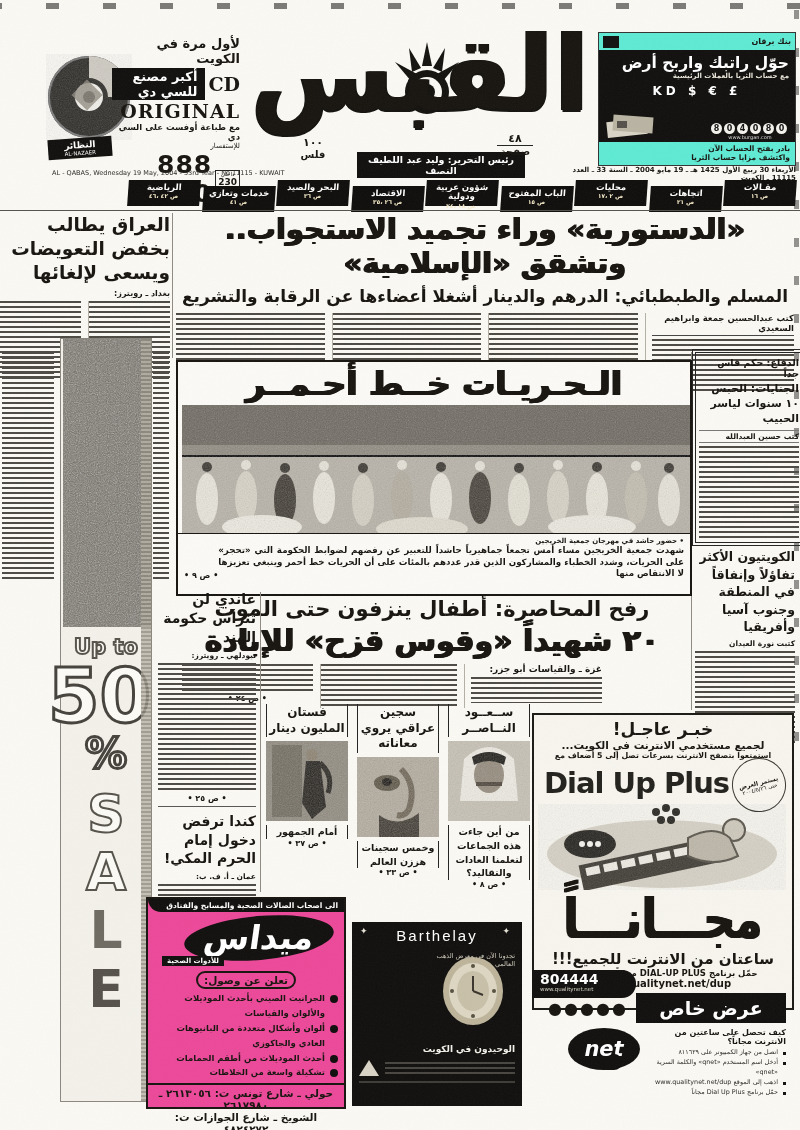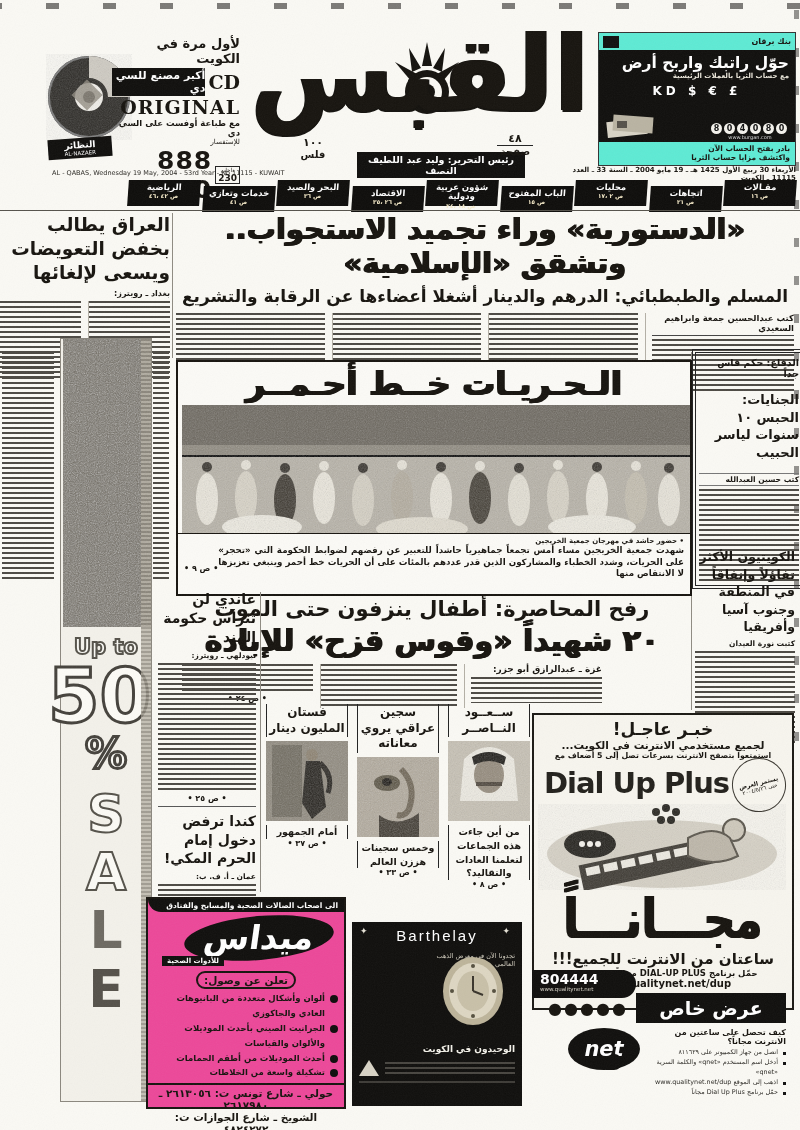--- a/index.html
+++ b/index.html
@@ -62,21 +62,21 @@
       <rect width="86" height="86" filter="url(#grain)" opacity="0.25"></rect>
     </svg>
     <div class="abs bk" style="left:-4px;top:102px;width:58px;padding:2px 3px;text-align:center;transform:rotate(-4deg)">
       <div class="b" style="font-size:9px">النظائر</div>
       <div style="font-size:5.5px">AL-NAZAER</div>
     </div>
     <div class="abs rt" style="right:0;top:0;width:128px">
       <div class="b" style="font-size:13px">لأول مرة في الكويت</div>
       <div style="margin-top:2px;display:flex;gap:3px;justify-content:flex-start;align-items:center;direction:rtl">
         <span class="b" style="font-family:'DejaVu Serif',serif;font-size:19px">CD</span>
-        <span class="bk b" style="font-size:11px;padding:1px 0">أكبر مصنع للسي دي</span>
+        <span class="bk b" style="font-size:13px;padding:1px 8px">أكبر مصنع للسي دي</span>
       </div>
       <div class="b" style="font-family:'DejaVu Serif',serif;font-size:19px;letter-spacing:1px">ORIGINAL</div>
       <div class="b" style="font-size:8.5px">مع طباعة أوفست على السي دي</div>
       <div style="font-size:7px">للإستفسار</div>
       <div style="display:flex;gap:3px;align-items:center;direction:ltr;justify-content:flex-end">
         <span class="b" style="font-size:25px;letter-spacing:1px">888 900</span>
         <span style="border:1px solid #222;padding:0 2px;text-align:center">
           <span style="display:block;font-size:5.5px">داخلي</span>
           <span class="b" style="display:block;font-size:9px">230</span>
         </span>
@@ -196,21 +196,21 @@
       </div>
       <div class="fk"></div>
       <div class="fk"></div>
       <div class="fk"></div>
     </div>
   </div>
 
   <div class="abs vrule" style="left:691px;top:352px;height:358px"></div>
   <div class="abs" style="left:695px;top:352px;width:100px;border:1px solid #222;outline:1px solid #222;outline-offset:2px;padding:4px 3px">
     <div class="b rt" style="font-size:9.5px">الدفاع: حكم قاس جداً</div>
-    <div class="b rt" style="font-size:13px;line-height:1.35;margin:12px 0">الجنايات: الحبس ١٠ سنوات لياسر الحبيب</div>
+    <div class="b rt" style="font-size:11px;line-height:1.35;margin:3px 0">الجنايات: الحبس ١٠ سنوات لياسر الحبيب</div>
     <div class="b rt" style="font-size:7.5px;border-top:1px solid #777;border-bottom:1px solid #777;padding:1px 0;margin-bottom:3px">كتب حسين العبدالله</div>
     <div class="fk" style="height:92px"></div>
   </div>
   <div class="abs" style="left:695px;top:548px;width:100px">
     <div class="b rt" style="font-size:12.5px;line-height:1.4">الكويتيون الأكثر تفاؤلاً وإنفاقاً في المنطقة وجنوب آسيا وأفريقيا</div>
     <div class="b rt" style="font-size:7.5px;margin:3px 0">كتبت نورة العيدان</div>
     <div class="fk" style="height:92px"></div>
     <div class="pageref ctr" style="margin-top:3px">• ص ٣١ •</div>
   </div>
 
@@ -249,33 +249,33 @@
         <circle cx="487" cy="63" r="5" fill="#332f29"></circle>
           <ellipse cx="487" cy="95" rx="11" ry="26" fill="#e9e5da"></ellipse>
       </g>
       <ellipse cx="80" cy="122" rx="40" ry="12" fill="#efece2"></ellipse>
       <ellipse cx="240" cy="124" rx="46" ry="12" fill="#e2ddd0"></ellipse>
       <ellipse cx="410" cy="122" rx="44" ry="12" fill="#efece2"></ellipse>
       <rect width="508" height="128" filter="url(#grain)" opacity="0.35"></rect>
     </svg>
     <div style="padding:3px 6px 0;border-top:1.5px solid #17140f">
       <div class="b rt" style="font-size:7px">• <span>حضور حاشد في مهرجان جمعية الخريجين</span></div>
-      <div style="display:flex;gap:0;direction:rtl;align-items:center">
+      <div style="display:flex;gap:0;direction:rtl;align-items:flex-end">
         <div class="b rt" style="flex:1;font-size:8.7px;line-height:1.35;text-align:justify">شهدت جمعية الخريجين مساء أمس تجمعاً جماهيرياً حاشداً للتعبير عن رفضهم لضوابط الحكومة التي «تحجر» على الحريات، وشدد الخطباء والمشاركون الذين قدر عددهم بالمئات على أن الحريات خط أحمر وينبغي تعزيزها لا الانتقاص منها</div>
         <div class="pageref" style="white-space:nowrap;margin-top:12px">• ص ٩ •</div>
       </div>
     </div>
   </div>
 
   <div class="abs" style="left:176px;top:597px;width:512px">
     <div class="ctr b" style="font-size:21px">رفح المحاصرة: أطفال ينزفون حتى الموت</div>
     <div class="ctr" style="font-size:30px;font-weight:900;margin-top:2px;text-shadow:0.8px 0 #17140f,-0.8px 0 #17140f">٢٠ شهيداً «وقوس قزح» للإبادة</div>
     <div class="cols" style="margin-top:6px;height:44px;margin-right:86px">
       <div>
-        <div class="b rt" style="font-size:9px;margin-bottom:3px">غزة ـ عبدالرازق أبو جزر:</div>
+        <div class="b rt" style="font-size:9px;margin-bottom:3px">غزة ـ والقياسات أبو جزر:</div>
         <div class="fk" style="height:26px"></div>
       </div>
       <div class="fk"></div>
       <div>
         <div class="fk" style="height:30px"></div>
         <div class="pageref ctr">• ص ٢٤ •</div>
       </div>
     </div>
   </div>
 
@@ -404,22 +404,22 @@
 
   <div class="abs" style="left:146px;top:897px;width:200px;height:212px;border:2.5px solid #17140f;background:#ec4899;box-sizing:border-box">
     <div class="bk b rt" style="font-size:7.5px;padding:2px 6px;border-radius:0 0 0 46px">الى اصحاب الصالات الصحية والمسابح والفنادق</div>
     <div style="position:relative;height:56px">
       <div class="bk abs" style="right:10px;top:4px;width:150px;height:44px;border-radius:50%;transform:rotate(-5deg)"></div>
       <div class="abs ctr" style="right:10px;top:6px;width:150px;font-size:33px;font-weight:900;color:#fff;transform:skewX(-8deg)">ميداس</div>
       <div class="bk abs b" style="left:14px;top:44px;font-size:7px;padding:1px 5px">للأدوات الصحية</div>
     </div>
     <div class="b ctr" style="width:96px;margin:3px auto 2px;border:2px solid #17140f;border-radius:12px;font-size:10.5px;padding:1px 0">تعلن عن وصول:</div>
     <div class="bullets rt" style="padding:0 6px">
+      <div>الجرانيت الصيني بأحدث الموديلات والألوان والقياسات</div>
       <div>ألوان وأشكال متعددة من البانيوهات العادي والجاكوزي</div>
-      <div>الجرانيت الصيني بأحدث الموديلات والألوان والقياسات</div>
       <div>أحدث الموديلات من أطقم الحمامات</div>
       <div>تشكيلة واسعة من الخلاطات</div>
     </div>
     <div style="border-top:2px solid #17140f;margin-top:3px;padding:2px 4px">
       <div class="b ctr" style="font-size:10.5px">حولي ـ شارع تونس ت: ٢٦١٣٠٥٦ ـ ٢٦١٧٩٨٠</div>
       <div class="b ctr" style="font-size:10.5px">الشويخ ـ شارع الجوازات ت: ٤٨٢٤٢٧٢</div>
     </div>
   </div>
 
   <div class="abs bk" style="left:352px;top:922px;width:170px;height:184px;padding:5px 7px;box-sizing:border-box">

